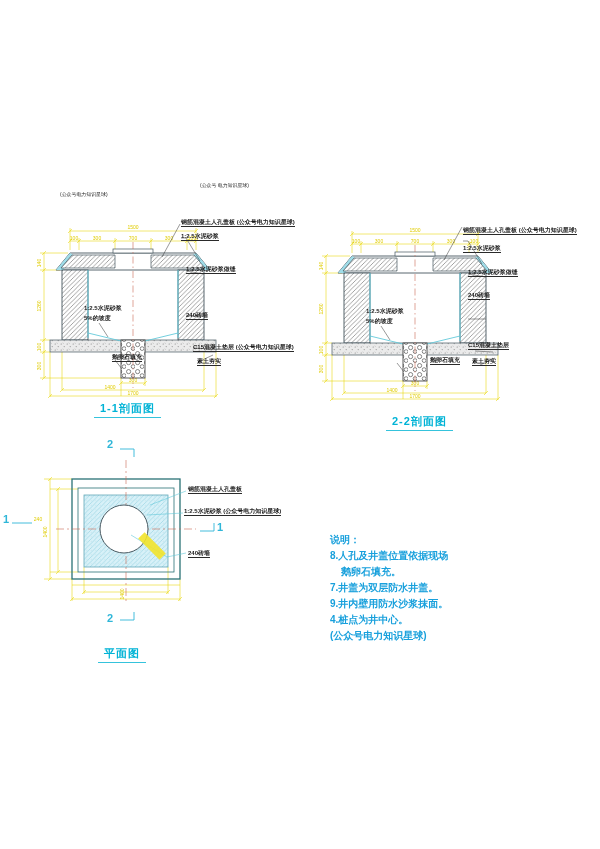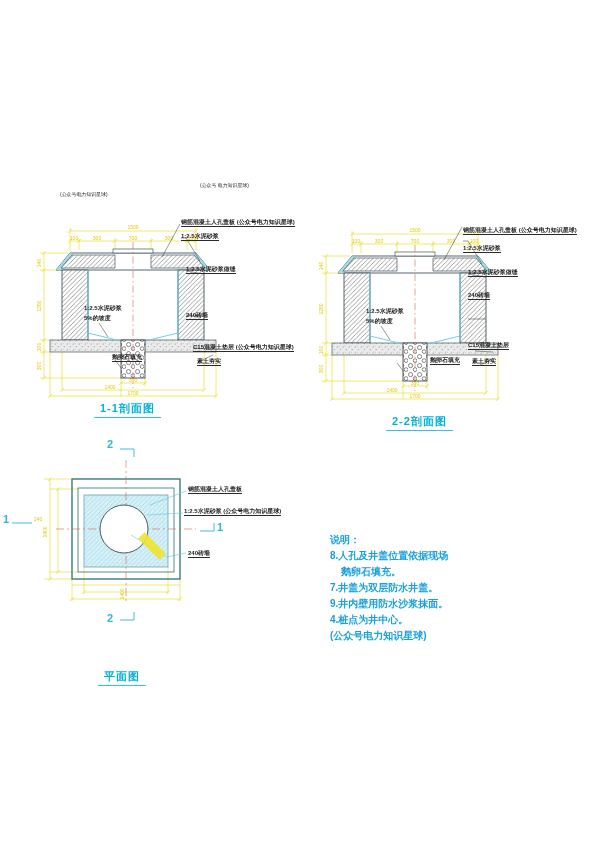--- a/index.html
+++ b/index.html
@@ -164,21 +164,21 @@
 <div class="abs lbl-plain" style="left:366px;top:318px;">5%的坡度</div>
 <div class="abs sect-title" style="left:386px;top:414px;">2-2剖面图</div>
 
 <div class="abs lbl" style="left:188px;top:486px;">钢筋混凝土人孔盖板</div>
 <div class="abs lbl" style="left:184px;top:508px;">1:2.5水泥砂浆 (公众号电力知识星球)</div>
 <div class="abs lbl" style="left:188px;top:550px;">240砖墙</div>
 <div class="abs marker" style="left:107px;top:438px;">2</div>
 <div class="abs marker" style="left:107px;top:612px;">2</div>
 <div class="abs marker" style="left:3px;top:513px;">1</div>
 <div class="abs marker" style="left:217px;top:521px;">1</div>
-<div class="abs sect-title" style="left:98px;top:669px;">平面图</div>
+<div class="abs sect-title" style="left:98px;top:646px;">平面图</div>
 
 <div class="abs notes" style="left:330px;top:484px;margin-top:48px;">
   <div>说明：</div>
   <div>8.人孔及井盖位置依据现场</div>
   <div class="indent">鹅卵石填充。</div>
   <div>7.井盖为双层防水井盖。</div>
   <div>9.井内壁用防水沙浆抹面。</div>
   <div>4.桩点为井中心。</div>
   <div>(公众号电力知识星球)</div>
 </div>

